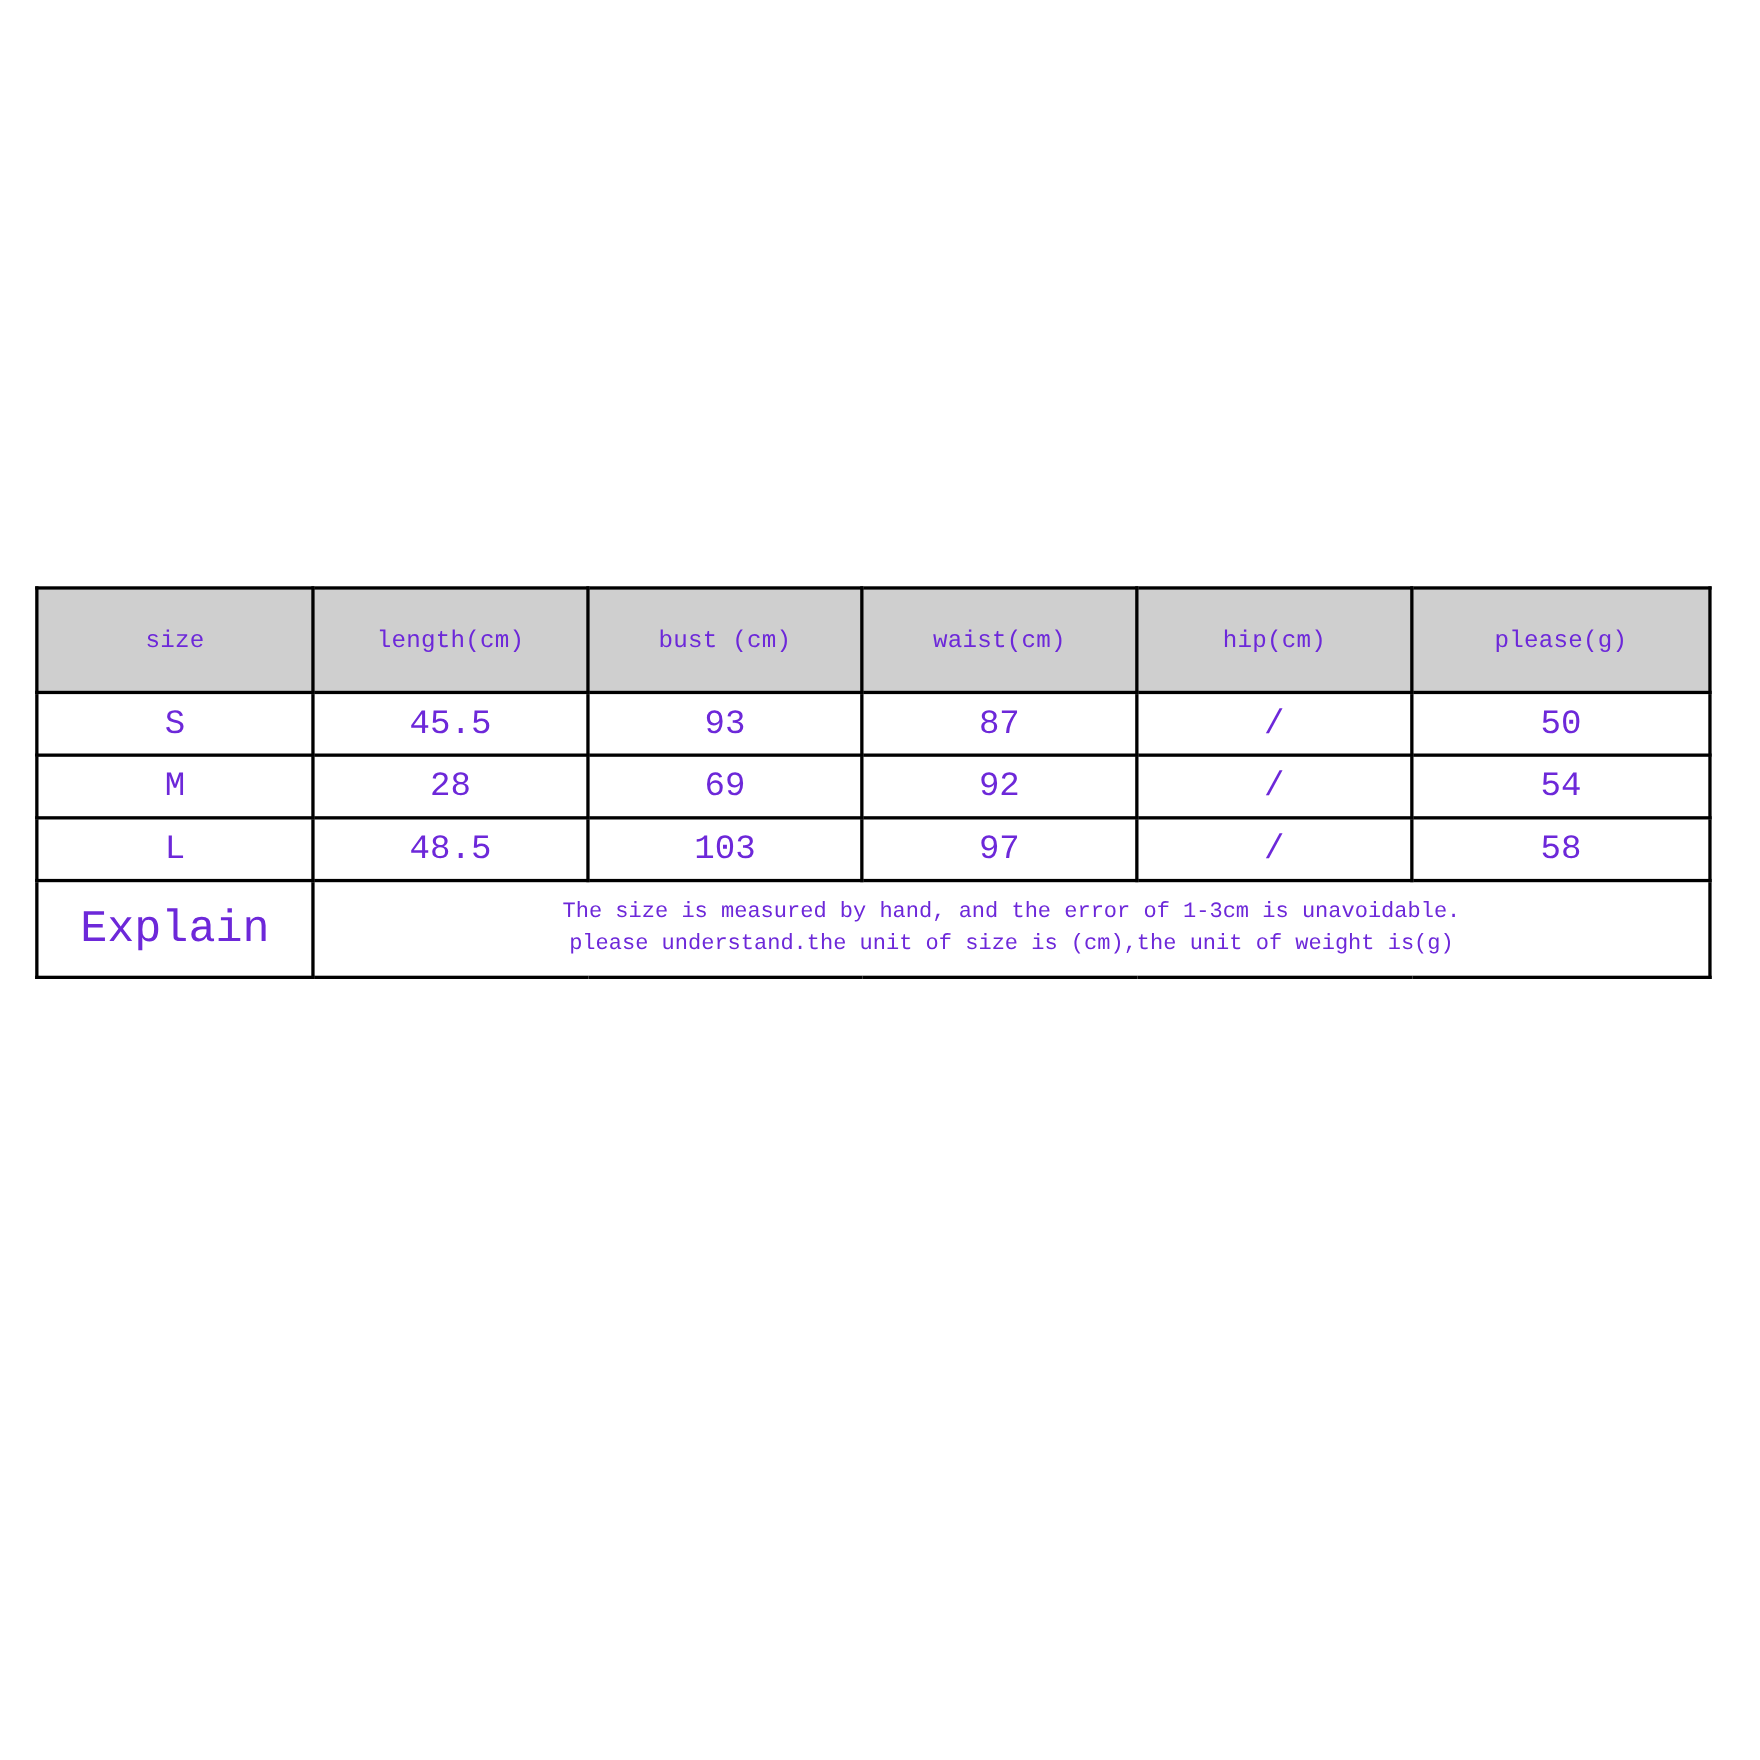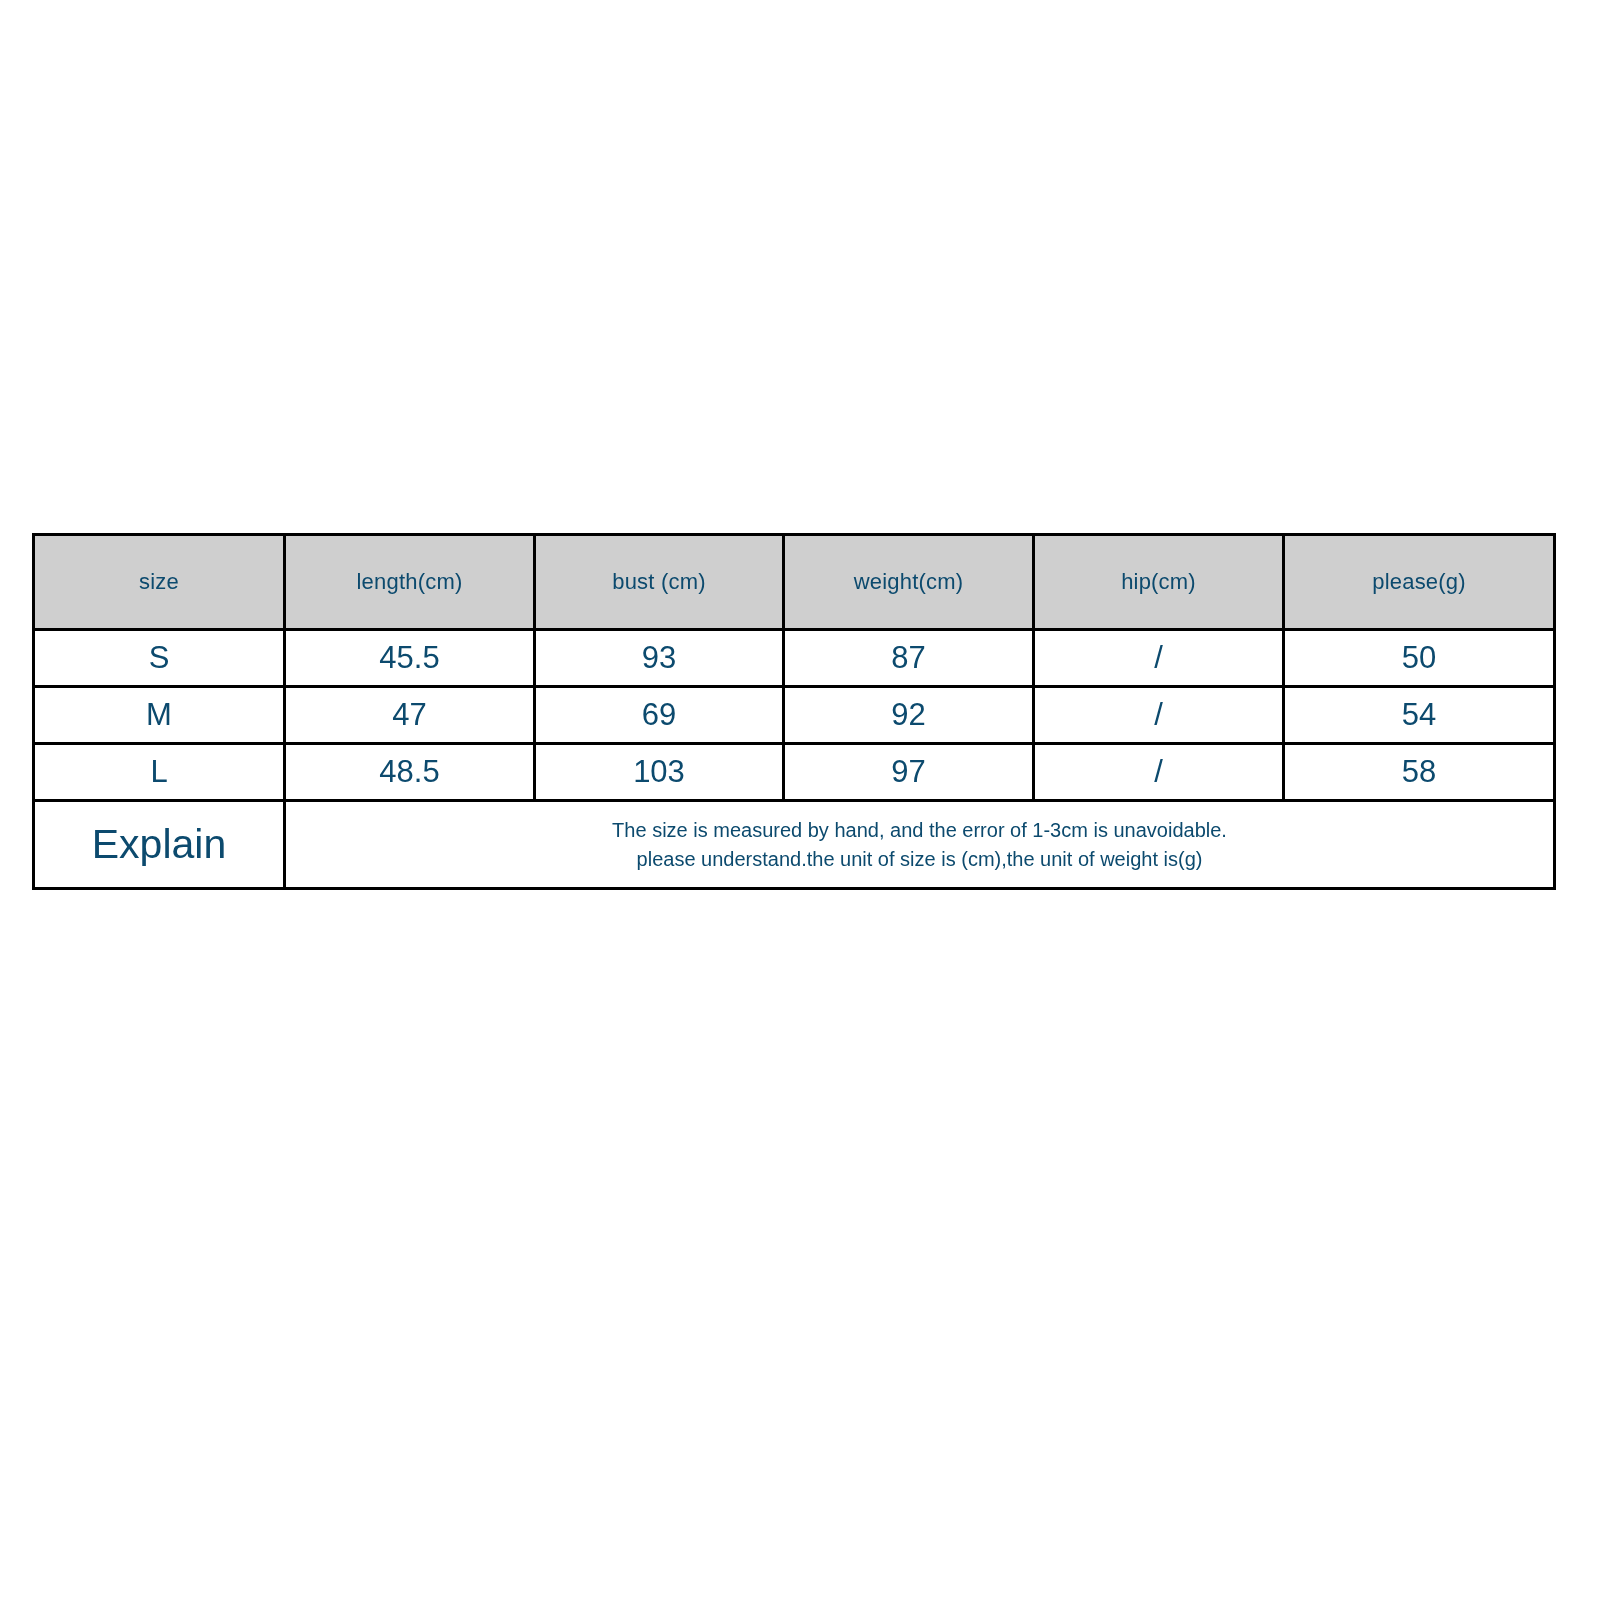--- a/index.html
+++ b/index.html
@@ -28,22 +28,23 @@
     width: 1521px;
     background: #ffffff;
   }
 
   table.size-chart td,
   table.size-chart th {
     border: 3px solid #000000;
     padding: 0;
     text-align: center;
     vertical-align: middle;
-    color: #0c4a6e;
+    color: #6d28d9;
     font-weight: normal;
+    font-family: Liberation Mono, monospace;
   }
 
   
   col.c-size   { width: 251px; }
   col.c-len    { width: 250px; }
   col.c-bust   { width: 249px; }
   col.c-waist  { width: 250px; }
   col.c-hip    { width: 250px; }
   col.c-weight { width: 271px; }
 
@@ -95,37 +96,37 @@
       <col class="c-bust">
       <col class="c-waist">
       <col class="c-hip">
       <col class="c-weight">
     </colgroup>
     <thead>
       <tr>
         <th>size</th>
         <th>length(cm)</th>
         <th>bust (cm)</th>
-        <th>weight(cm)</th>
+        <th>waist(cm)</th>
         <th>hip(cm)</th>
         <th>please(g)</th>
       </tr>
     </thead>
     <tbody>
       <tr class="data-row">
         <td>S</td>
         <td>45.5</td>
         <td>93</td>
         <td>87</td>
         <td>/</td>
         <td>50</td>
       </tr>
       <tr class="data-row">
         <td>M</td>
-        <td>47</td>
+        <td>28</td>
         <td>69</td>
         <td>92</td>
         <td>/</td>
         <td>54</td>
       </tr>
       <tr class="data-row">
         <td>L</td>
         <td>48.5</td>
         <td>103</td>
         <td>97</td>

